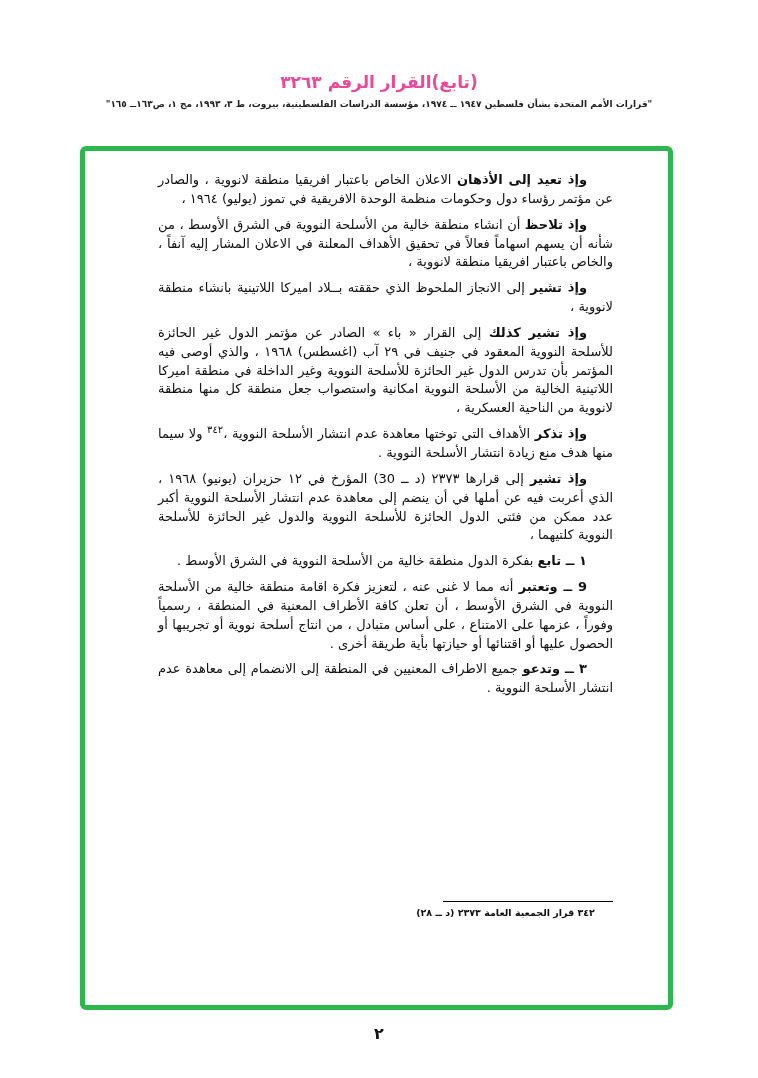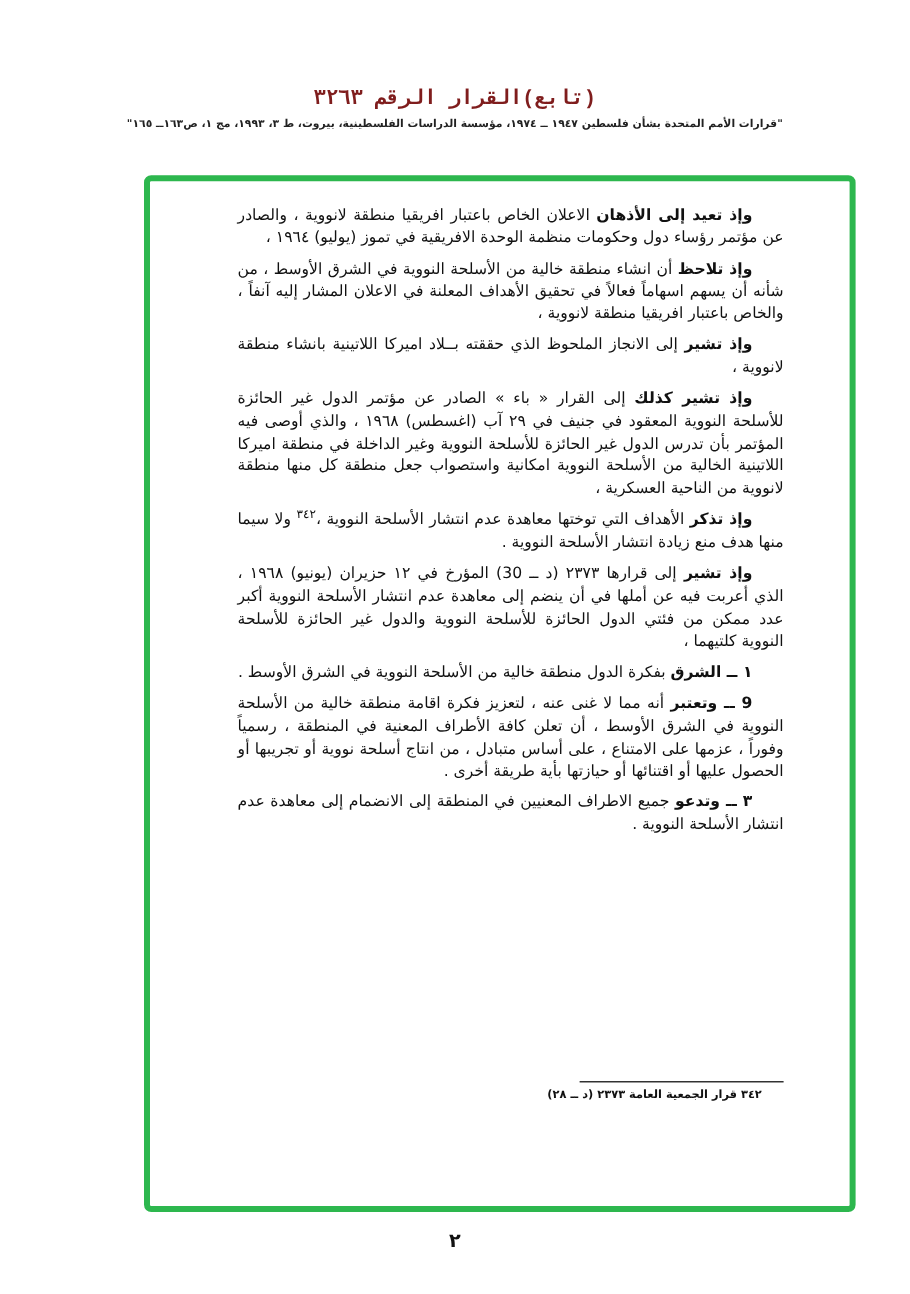--- a/index.html
+++ b/index.html
@@ -17,23 +17,22 @@
     overflow: hidden;
   }
   .header-title {
     position: absolute;
     top: 72px;
     left: 0;
     right: 0;
     text-align: center;
     font-size: 17px;
     font-weight: bold;
-    color: #7f1d1d;
+    color: #ec4899;
     letter-spacing: 0.5px;
-    font-family: Liberation Mono, monospace;
   }
   .header-source {
     position: absolute;
     top: 99px;
     left: 0;
     right: 0;
     text-align: center;
     font-size: 9px;
     font-weight: bold;
     color: #222;
@@ -41,21 +40,20 @@
   .doc-box {
     position: absolute;
     top: 146px;
     left: 80px;
     width: 593px;
     height: 864px;
     border: 5px solid #2db74e;
     border-radius: 6px;
     background: #ffffff;
     box-sizing: border-box;
-    margin-left: 40px;
   }
   .text-column {
     position: absolute;
     top: 20px;
     right: 55px;
     width: 455px;
     font-size: 13px;
     line-height: 1.45;
     color: #111;
     text-align: justify;
@@ -121,21 +119,21 @@
       <p class="para"><span class="num"></span><span class="lead">وإذ تلاحظ</span><span> أن انشاء منطقة خالية من الأسلحة النووية في الشرق الأوسط ، من شأنه أن يسهم اسهاماً فعالاً في تحقيق الأهداف المعلنة في الاعلان المشار إليه آنفاً ، والخاص باعتبار افريقيا منطقة لانووية ،</span><sup></sup><span></span></p>
 
       <p class="para"><span class="num"></span><span class="lead">وإذ تشير</span><span> إلى الانجاز الملحوظ الذي حققته بــلاد اميركا اللاتينية بانشاء منطقة لانووية ،</span><sup></sup><span></span></p>
 
       <p class="para"><span class="num"></span><span class="lead">وإذ تشير كذلك</span><span> إلى القرار « باء » الصادر عن مؤتمر الدول غير الحائزة للأسلحة النووية المعقود في جنيف في ٢٩ آب (اغسطس) ١٩٦٨ ، والذي أوصى فيه المؤتمر بأن تدرس الدول غير الحائزة للأسلحة النووية وغير الداخلة في منطقة اميركا اللاتينية الخالية من الأسلحة النووية امكانية واستصواب جعل منطقة كل منها منطقة لانووية من الناحية العسكرية ،</span><sup></sup><span></span></p>
 
       <p class="para"><span class="num"></span><span class="lead">وإذ تذكر</span><span> الأهداف التي توختها معاهدة عدم انتشار الأسلحة النووية ،</span><sup>٣٤٢</sup><span> ولا سيما منها هدف منع زيادة انتشار الأسلحة النووية .</span></p>
 
       <p class="para"><span class="num"></span><span class="lead">وإذ تشير</span><span> إلى قرارها ٢٣٧٣ (د ــ 30) المؤرخ في ١٢ حزيران (يونيو) ١٩٦٨ ، الذي أعربت فيه عن أملها في أن ينضم إلى معاهدة عدم انتشار الأسلحة النووية أكبر عدد ممكن من فئتي الدول الحائزة للأسلحة النووية والدول غير الحائزة للأسلحة النووية كلتيهما ،</span><sup></sup><span></span></p>
 
-      <p class="para"><span class="num">١ ــ </span><span class="lead">الشرق</span><span> بفكرة الدول منطقة خالية من الأسلحة النووية في الشرق الأوسط .</span><sup></sup><span></span></p>
+      <p class="para"><span class="num">١ ــ </span><span class="lead">تابع</span><span> بفكرة الدول منطقة خالية من الأسلحة النووية في الشرق الأوسط .</span><sup></sup><span></span></p>
 
       <p class="para"><span class="num">9 ــ </span><span class="lead">وتعتبر</span><span> أنه مما لا غنى عنه ، لتعزيز فكرة اقامة منطقة خالية من الأسلحة النووية في الشرق الأوسط ، أن تعلن كافة الأطراف المعنية في المنطقة ، رسمياً وفوراً ، عزمها على الامتناع ، على أساس متبادل ، من انتاج أسلحة نووية أو تجريبها أو الحصول عليها أو اقتنائها أو حيازتها بأية طريقة أخرى .</span><sup></sup><span></span></p>
 
       <p class="para"><span class="num">٣ ــ </span><span class="lead">وتدعو</span><span> جميع الاطراف المعنيين في المنطقة إلى الانضمام إلى معاهدة عدم انتشار الأسلحة النووية .</span><sup></sup><span></span></p>
 
     </div>
 
     <div class="footnote-area">
       <div class="footnote-rule"></div>
       <div class="footnote-text">٣٤٢ قرار الجمعية العامة ٢٣٧٣ (د ــ ٢٨)</div>

